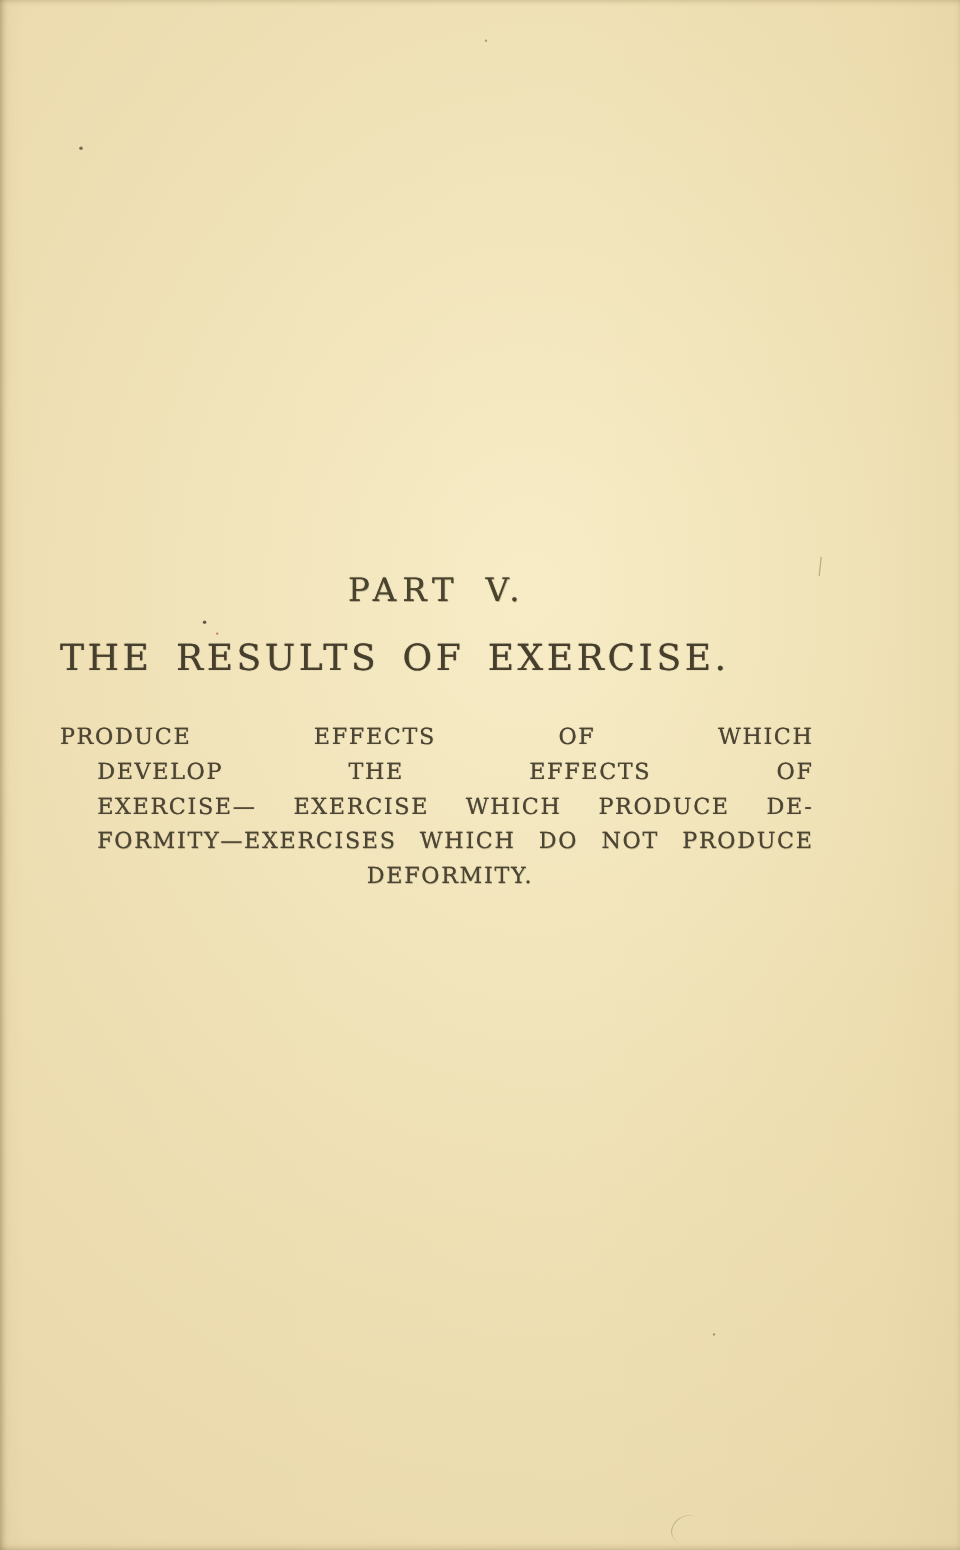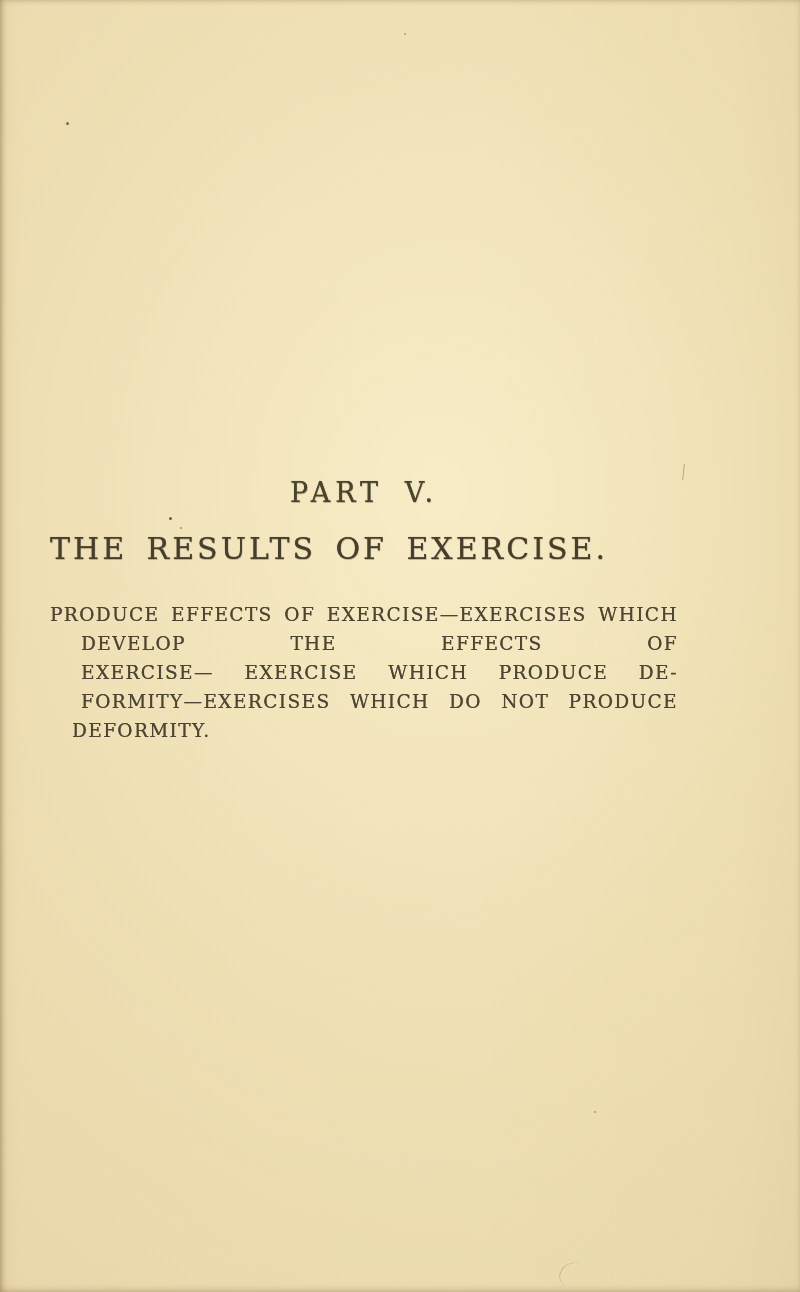--- a/index.html
+++ b/index.html
@@ -75,21 +75,21 @@
   .sline {
     height: 29px;
     line-height: 29px;
     white-space: nowrap;
   }
   .sline.justify {
     display: flex;
     justify-content: space-between;
   }
   .sline.indent { margin-left: 31px; }
-  .sline.last   { margin-left: 22px; }
+  .sline.last   { margin-left: 22px; text-align: center; }
 
   
   .speck {
     position: absolute;
     border-radius: 50%;
   }
   .speck-a { left: 66px;  top: 122px;  width: 3px; height: 3px; background: rgba(92, 80, 55, 0.8); }
   .speck-b { left: 169px; top: 517px;  width: 3px; height: 3px; background: rgba(80, 70, 50, 0.85); }
   .speck-c { left: 180px; top: 527px;  width: 2px; height: 2px; background: rgba(176, 112, 63, 0.8); }
   .speck-d { left: 404px; top: 33px;   width: 2px; height: 2px; background: rgba(150, 130, 90, 0.7); }
@@ -126,21 +126,20 @@
 
   <h2 class="part-heading">PART V.</h2>
 
   <h1 class="chapter-title">THE RESULTS OF EXERCISE.</h1>
 
   <div class="summary">
     <div class="sline justify">
         <span>PRODUCE</span>
         <span>EFFECTS</span>
         <span>OF</span>
-        <span>EXERCISE—EXERCISES</span>
         <span>WHICH</span>
       </div>
     <div class="sline justify indent">
         <span>DEVELOP</span>
         <span>THE</span>
         <span>EFFECTS</span>
         <span>OF</span>
       </div>
     <div class="sline justify indent">
         <span>EXERCISE—</span>

